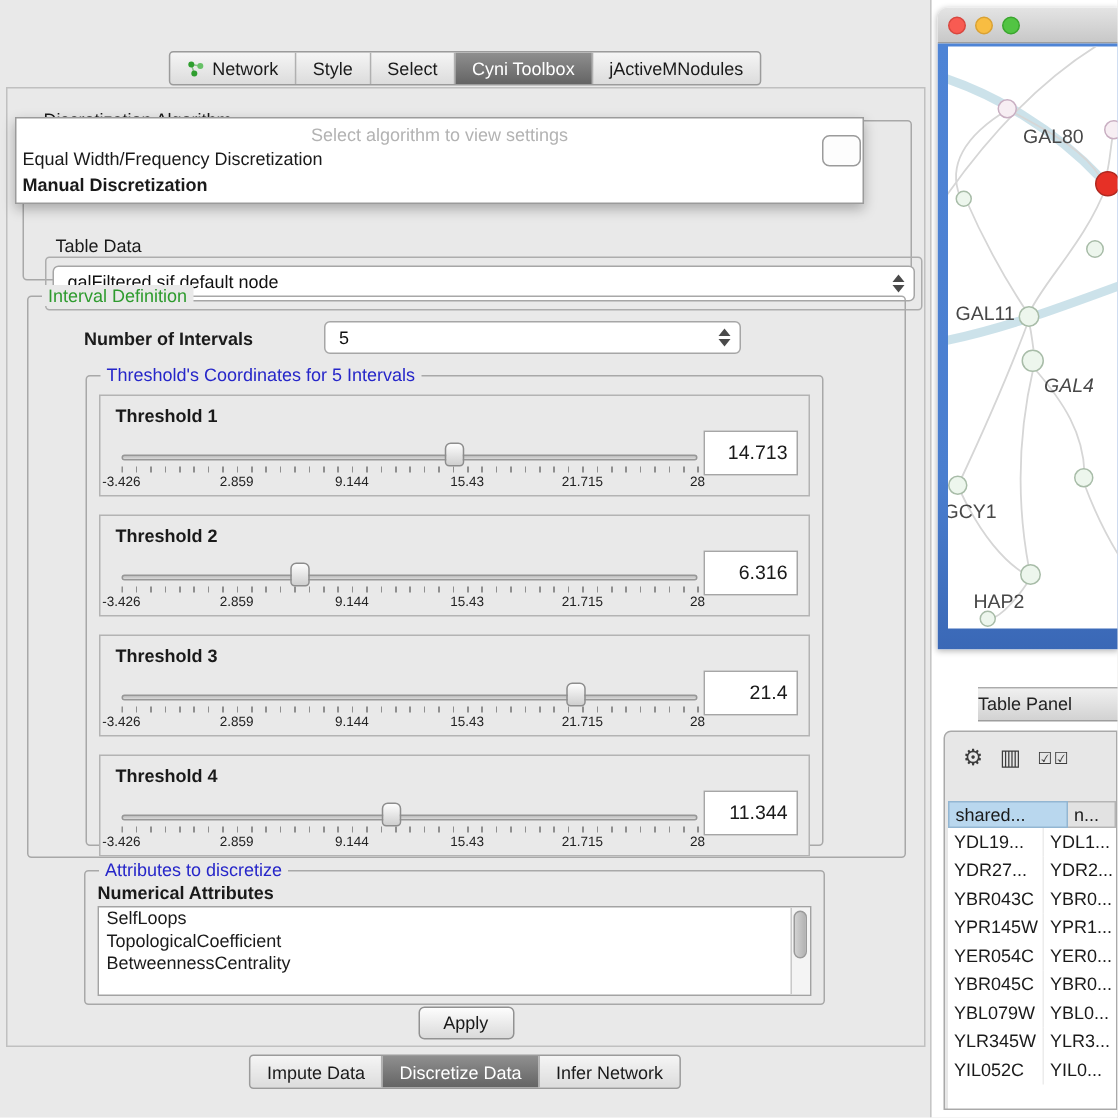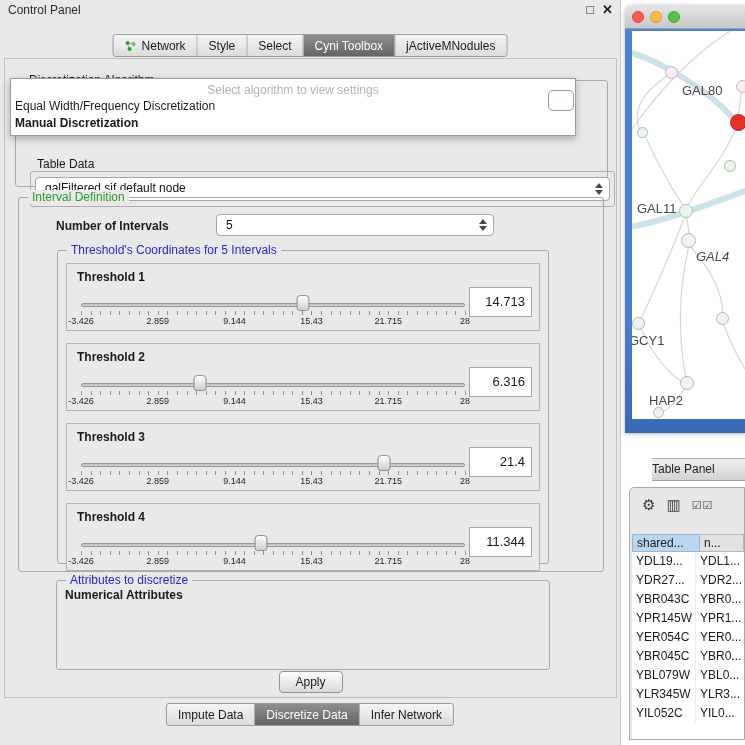--- a/index.html
+++ b/index.html
@@ -98,38 +98,33 @@
   
   .tpbar{position:absolute;left:652px;top:458px;width:132px;height:23px;background:linear-gradient(#f0f0f0,#d2d2d2);border-top:1px solid #ababab;border-bottom:1px solid #9e9e9e;line-height:21px;color:#222}
 
   
   .tablewin{position:absolute;left:629px;top:487px;width:116px;height:253px;background:#e7e7e7;border:1px solid #a9a9a9;border-radius:5px 0 0 0;overflow:hidden}
   .ttoolbar{position:absolute;top:5px;left:0;right:0;height:24px;display:flex;align-items:center;gap:11px;padding-left:12px}
   .ticon{font-size:15px;color:#3c3c3c;cursor:pointer}
   .tchecks{display:flex;gap:1px;font-size:11px;color:#3c3c3c}
   .tchecks span{cursor:pointer}
   .thead{position:absolute;top:46px;left:2px;right:0;height:18px;display:flex}
-  .thc{width:68px;padding:1px 4px;background:#b9d7ee;border:1px solid #93b6d2;white-space:nowrap;overflow:hidden;cursor:pointer}
+  .thc{width:80px;padding:1px 4px;background:#b9d7ee;border:1px solid #93b6d2;white-space:nowrap;overflow:hidden;cursor:pointer}
   .thc.second{flex:1;background:#e2e2e2;border:1px solid #b5b5b5;border-left:none}
   .tbody{position:absolute;top:64px;left:2px;right:0;bottom:0;background:#fff}
   .trow{display:flex;height:19px;line-height:19px;cursor:pointer}
   .trow span{white-space:nowrap;overflow:hidden}
   .trow span:first-child{width:64px;padding-left:4px;border-right:1px solid #ececec}
   .trow span:last-child{flex:1;padding-left:4px}
 </style>
 </head>
 <body>
 
 <div class="cp">
 
-  <div class="titlebar">
-    <span>Control Panel</span>
-    <span class="winbtn float">□</span>
-    <span class="winbtn close">✕</span>
-  </div>
 
   <div class="tabstrip">
     <span class="tab">
       <span class="neticon">
         <svg width="12" height="12" viewBox="0 0 12 12">
           <line x1="3" y1="3" x2="9" y2="4" stroke="#8abf8a"></line>
           <line x1="3" y1="3" x2="5" y2="9" stroke="#8abf8a"></line>
           <circle cx="3" cy="3" r="2" fill="#2f9e2f"></circle>
           <circle cx="9" cy="4" r="2" fill="#67c167"></circle>
           <circle cx="5" cy="9" r="2" fill="#2f9e2f"></circle>
@@ -247,20 +242,32 @@
               </div>
               <div class="valuebox">11.344</div>
             </div>
           </div>
       </div>
     </div>
 
     <div class="group attr-group">
       <span class="gtitle blue">Attributes to discretize</span>
       <span class="attr-head">Numerical Attributes</span>
+      <div class="attrlist">
+
+        <div class="sb">
+          <div class="sbthumb"></div>
+        </div>
+
+          <div class="attr-item">SelfLoops</div>
+
+          <div class="attr-item">TopologicalCoefficient</div>
+
+          <div class="attr-item">BetweennessCentrality</div>
+        </div>
     </div>
 
     <div class="apply">Apply</div>
   </div>
 
   <div class="btabs">
     <span class="tab">Impute Data</span>
     <span class="tab selected">Discretize Data</span>
     <span class="tab">Infer Network</span>
   </div>

